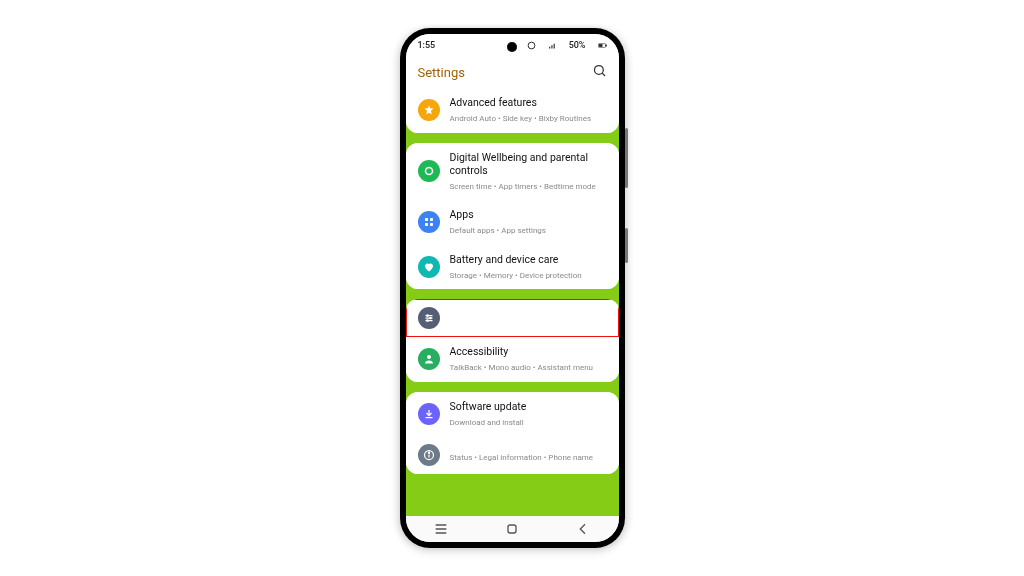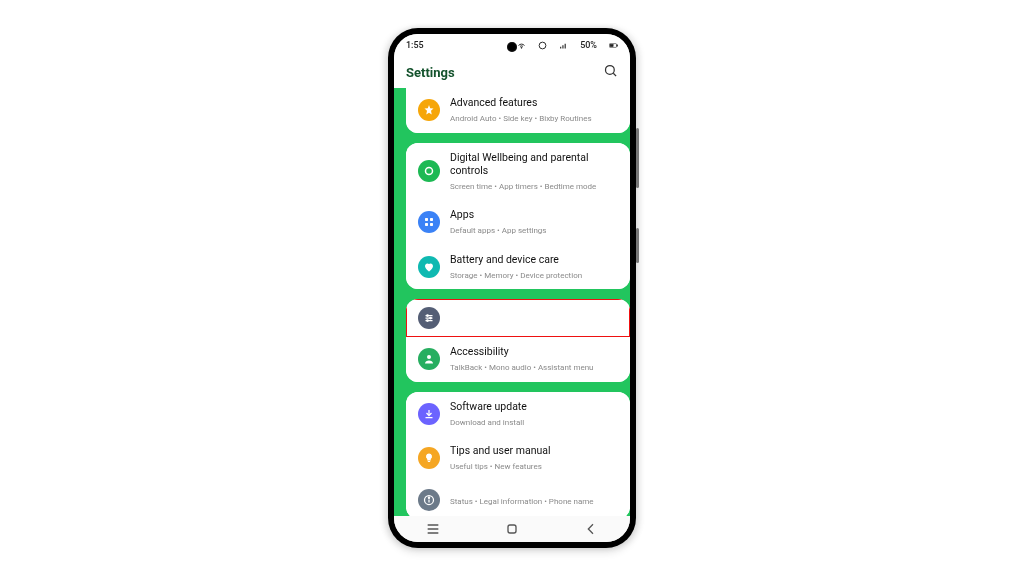--- a/index.html
+++ b/index.html
@@ -1,19 +1,19 @@
 <!DOCTYPE html>
 <html><head>
 <meta charset="utf-8">
 <style>
   * { box-sizing: border-box; margin: 0; padding: 0; }
   html, body { width: 1024px; height: 576px; background: #fff; font-family: -apple-system, "Segoe UI", Roboto, Arial, sans-serif; }
   .stage { width: 1024px; height: 576px; display: flex; align-items: center; justify-content: center; }
   .phone {
-    width: 248px; height: 520px; background: #000; border-radius: 30px; padding: 6px;
+    width: 225px; height: 520px; background: #000; border-radius: 30px; padding: 6px;
     box-shadow: -4px 0 6px rgba(0,0,0,.08), 4px 0 6px rgba(0,0,0,.08), 0 4px 8px rgba(0,0,0,.12);
     position: relative;
   }
   .side-btn { position:absolute; right:-3px; width:3px; background:#777; border-radius:2px; }
   .side-btn.b1{ top:100px; height:60px;}
   .side-btn.b2{ top:200px; height:35px;}
   .screen {
     width: 100%; height: 100%; background: #f5f5f5; border-radius: 24px; overflow: hidden;
     position: relative; display: flex; flex-direction: column;
   }
@@ -25,23 +25,23 @@
   .status-bar {
     height: 22px; background:#fff; display: flex; align-items: center; justify-content: space-between;
     padding: 0 12px; font-size: 9px; color: #222; font-weight:500;
   }
   .status-right { display: flex; align-items: center; gap: 12px; }
   .status-right svg { width: 9px; height: 9px; }
   .header {
     height: 32px; background: #fff; display: flex; align-items: center; justify-content: space-between;
     padding: 0 12px;
   }
-  .header-title { font-size: 13px; font-weight: 700; color: #14532d; }
+  .header-title { font-size: 13px; font-weight: 400; color: #a16207; }
   .search-ic { width: 15px; height: 15px; color:#333; }
-  .content { flex: 1; overflow-y: hidden; background:#22c55e;padding-left:12px; }
+  .content { flex: 1; overflow-y: hidden; background:#84cc16; }
   .group { background:#fff; margin-bottom: 10px; border-radius: 12px; overflow:hidden; }
   .group:first-child{ border-top-left-radius:0; border-top-right-radius:0; }
   .row {
     display: flex; align-items: center; padding: 8px 12px; gap: 10px;
     position: relative; background:#fff;
   }
   .row.hl { outline: 2px solid #e11; outline-offset:-1px; }
   .ic {
     width: 22px; height: 22px; border-radius: 50%; flex: 0 0 22px;
     display: flex; align-items: center; justify-content: center; color: #fff;
@@ -189,32 +189,20 @@
                   <polyline points="7 10 12 15 17 10"></polyline>
                   <line x1="5" y1="19" x2="19" y2="19"></line>
                 </svg>
               </span>
               <span class="txt">
                 <div class="title">Software update</div>
                 <div class="sub">Download and install</div>
               </span>
             </div>
             <div class="row">
-              <span class="ic c-amber">
-                <svg viewBox="0 0 24 24" fill="currentColor">
-                  <path d="M12 3a6 6 0 0 0-3.5 10.9V17h7v-3.1A6 6 0 0 0 12 3z"></path>
-                  <rect x="9.5" y="18" width="5" height="2" rx="1"></rect>
-                </svg>
-              </span>
-              <span class="txt">
-                <div class="title">Tips and user manual</div>
-                <div class="sub">Useful tips  •  New features</div>
-              </span>
-            </div>
-            <div class="row">
               <span class="ic c-bluegrey">
                 <svg viewBox="0 0 24 24" fill="none" stroke="currentColor" stroke-width="2.5">
                   <circle cx="12" cy="12" r="9"></circle>
                   <line x1="12" y1="11" x2="12" y2="17"></line>
                   <circle cx="12" cy="7.5" r="1.2" fill="currentColor"></circle>
                 </svg>
               </span>
               <span class="txt">
                 <div class="sub">Status  •  Legal information  •  Phone name</div>
               </span>

